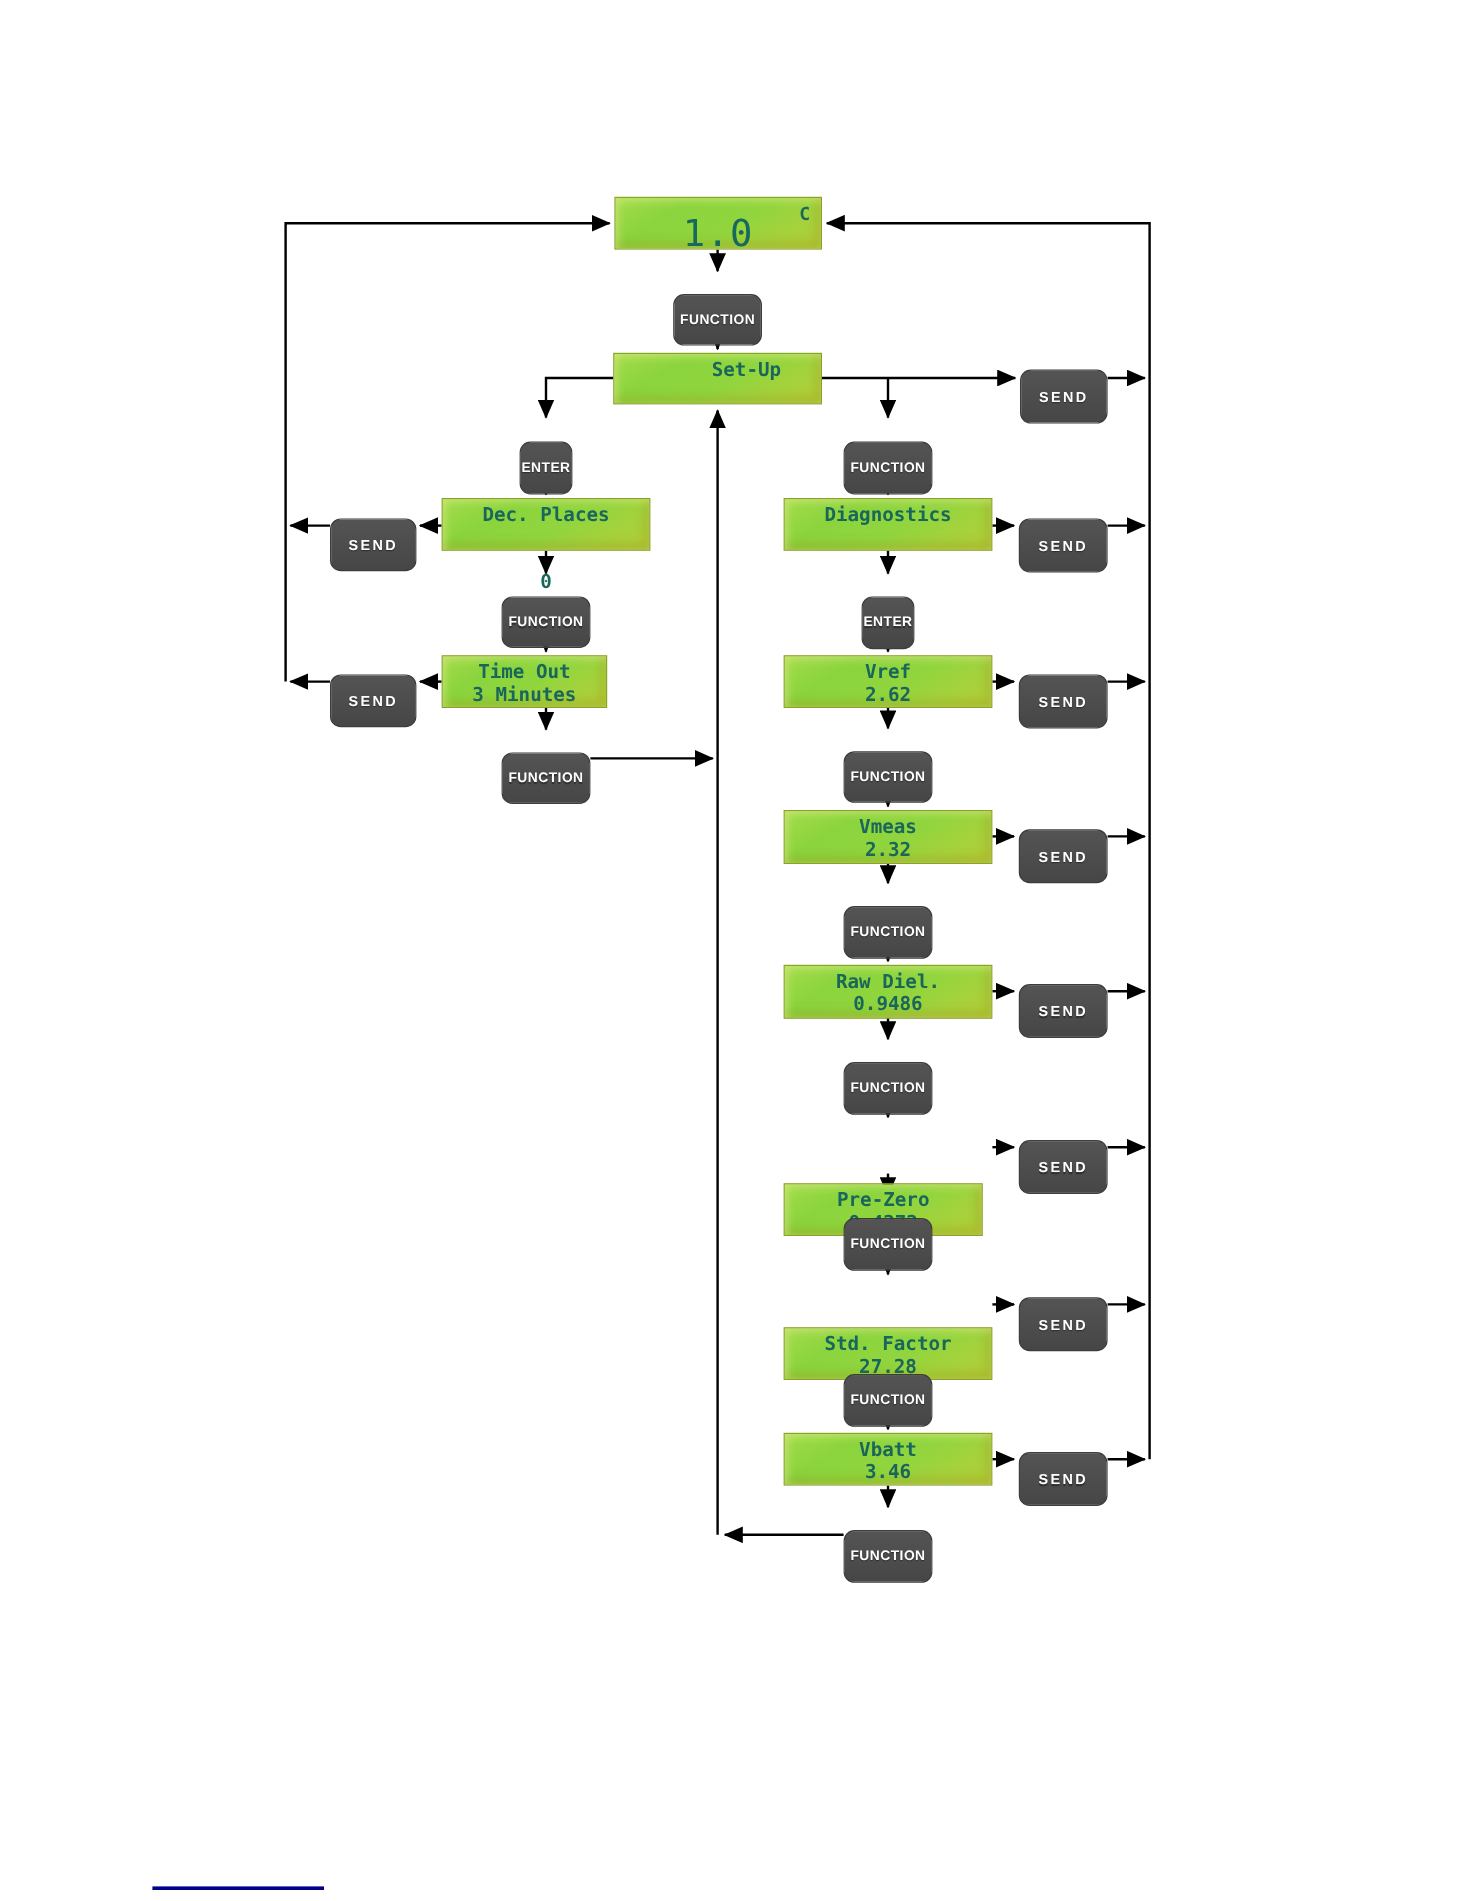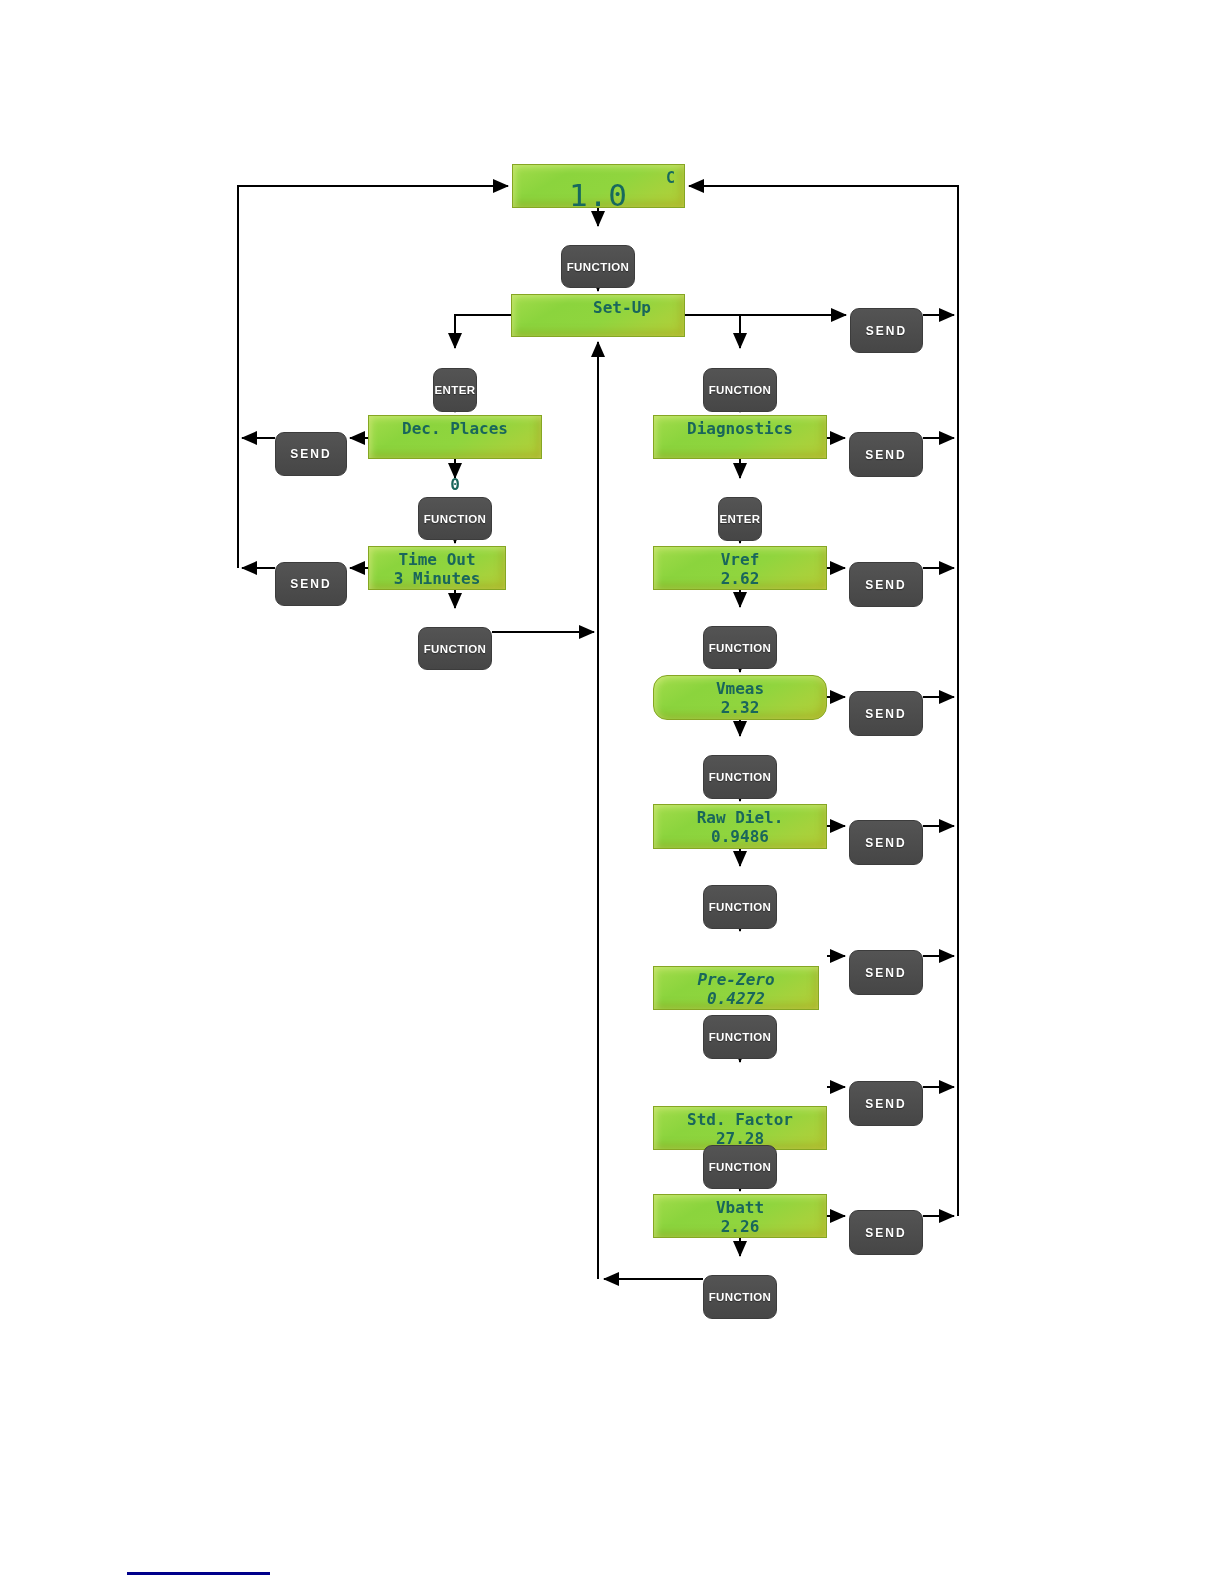--- a/index.html
+++ b/index.html
@@ -169,21 +169,21 @@
     <span class="l2">2.62</span>
   </div>
   <div class="key send" style="left:849px;top:546px;width:74px;height:45px;">
       <span>SEND</span>
     </div>
 
   <div class="key" style="left:703px;top:610px;width:74px;height:43px;">
       <span>FUNCTION</span>
     </div>
 
-  <div class="lcd" style="left:653px;top:675px;width:174px;height:45px;border-radius:14px;">
+  <div class="lcd" style="left:653px;top:675px;width:174px;height:45px;">
     <span class="l1">Vmeas</span>
     <span class="l2">2.32</span>
   </div>
   <div class="key send" style="left:849px;top:675px;width:74px;height:45px;">
       <span>SEND</span>
     </div>
 
   <div class="key" style="left:703px;top:739px;width:74px;height:44px;">
       <span>FUNCTION</span>
     </div>
@@ -193,21 +193,21 @@
     <span class="l2">0.9486</span>
   </div>
   <div class="key send" style="left:849px;top:804px;width:74px;height:45px;">
       <span>SEND</span>
     </div>
 
   <div class="key" style="left:703px;top:869px;width:74px;height:44px;">
       <span>FUNCTION</span>
     </div>
 
-  <div class="lcd" style="left:653px;top:966px;width:166px;height:44px;font-style:italic;">
+  <div class="lcd" style="left:653px;top:986px;width:166px;height:44px;">
     <span class="l1">Pre-Zero</span>
     <span class="l2">0.4272</span>
   </div>
   <div class="key send" style="left:849px;top:934px;width:74px;height:45px;">
       <span>SEND</span>
     </div>
 
   <div class="key" style="left:703px;top:999px;width:74px;height:44px;">
       <span>FUNCTION</span>
     </div>
@@ -219,21 +219,21 @@
   <div class="key send" style="left:849px;top:1065px;width:74px;height:45px;">
       <span>SEND</span>
     </div>
 
   <div class="key" style="left:703px;top:1129px;width:74px;height:44px;">
       <span>FUNCTION</span>
     </div>
 
   <div class="lcd" style="left:653px;top:1194px;width:174px;height:44px;">
     <span class="l1">Vbatt</span>
-    <span class="l2">2.26</span>
+    <span class="l2">3.46</span>
   </div>
   <div class="key send" style="left:849px;top:1194px;width:74px;height:45px;">
       <span>SEND</span>
     </div>
 
   <div class="key" style="left:703px;top:1259px;width:74px;height:44px;">
       <span>FUNCTION</span>
     </div>
 
   <div class="footer-rule"></div>

